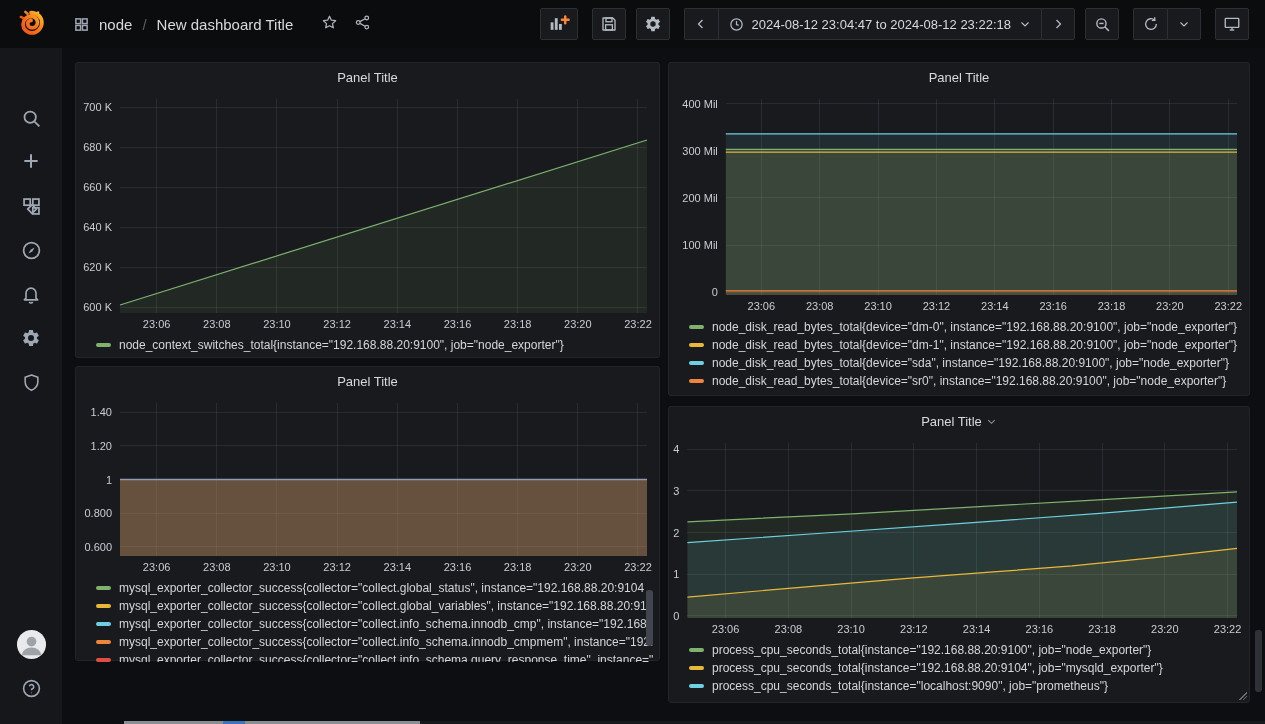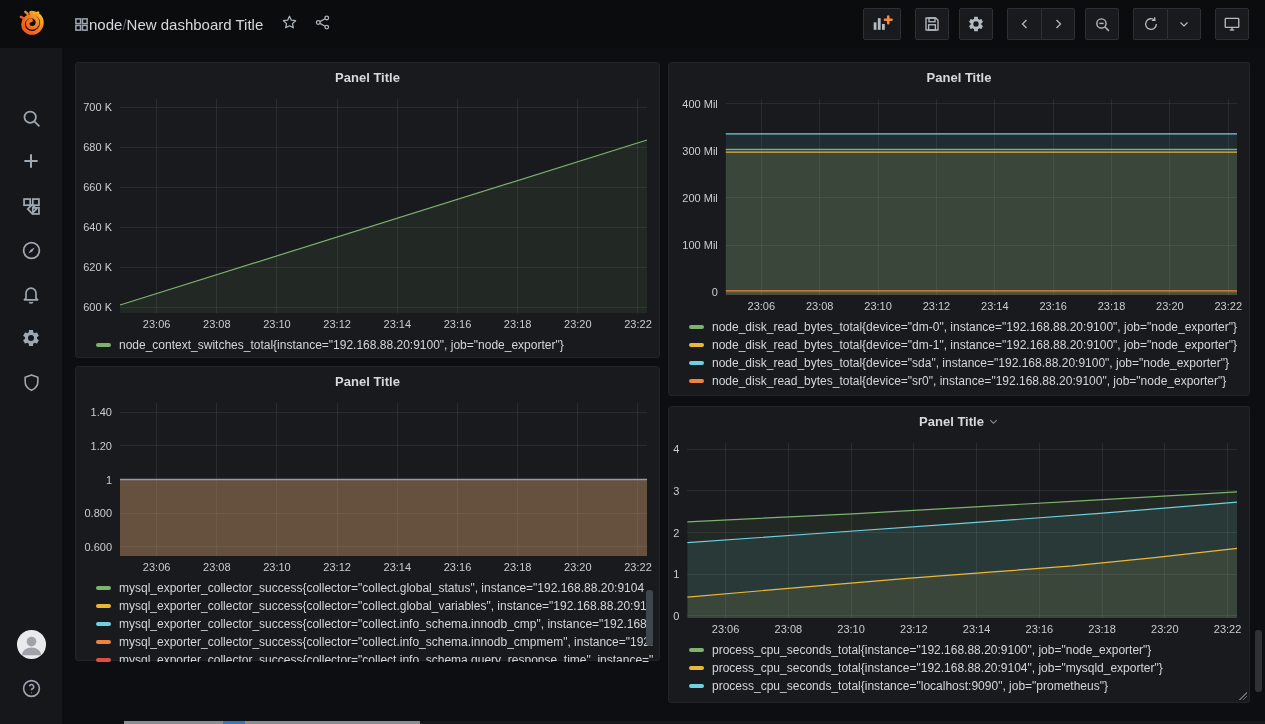--- a/index.html
+++ b/index.html
@@ -4,21 +4,21 @@
 <style>
   * { margin:0; padding:0; box-sizing:border-box; }
   html,body { width:1265px; height:724px; overflow:hidden; background:#0d0e11;
     font-family:"Liberation Sans", sans-serif; }
   #app { position:absolute; inset:0; width:1265px; height:724px; background:var(--bg-canvas); }
 
   
   .topnav { position:absolute; left:0; top:0; width:1265px; height:48px;
     background:var(--bg-topnav); display:flex; align-items:center; z-index:5; }
   .logo-box { width:62px; height:48px; display:flex; align-items:center; justify-content:center; }
-  .crumb { display:flex; align-items:center; margin-left:12px; }
+  .crumb { display:flex; align-items:center; gap:10px; margin-left:12px; }
   .crumb .grid-glyph { display:flex; }
   .crumb-text { color:#d8d9da; font-size:15px; }
   .crumb-sep { color:#5a5f66; font-size:15px; }
   .crumb-icons { display:flex; align-items:center; gap:16px; margin-left:18px; }
   .nav-actions { position:absolute; right:16px; top:8px; display:flex; align-items:center; gap:10px; }
   .btn { height:32px; min-width:34px; background:#181a1e; border:1px solid #2c2f34; border-radius:2px;
     display:flex; align-items:center; justify-content:center; color:#b4bac1; cursor:pointer; padding:0 7px; }
   .btn-group { display:flex; }
   .btn-group .btn { border-radius:0; border-right-width:0; }
   .btn-group .btn:first-child { border-radius:2px 0 0 2px; }
@@ -26,21 +26,21 @@
   .time-btn { display:flex; align-items:center; gap:8px; font-size:13px; color:#d8d9da; padding:0 10px; }
 
   
   .sidebar { position:absolute; left:0; top:0; width:62px; height:724px; background:#16171b; z-index:4; }
   .side-icon { position:absolute; left:0; width:62px; height:36px; display:flex;
     align-items:center; justify-content:center; color:#9fa7b3; cursor:pointer; }
 
   
   .panel { position:absolute; background:var(--bg-panel); border:1px solid #222429; border-radius:3px; }
   .panel-header { height:28px; display:flex; align-items:center; justify-content:center; gap:4px; cursor:pointer; }
-  .panel-title { color:#d8d9da; font-size:13px; font-weight:700; }
+  .panel-title { color:#d8d9da; font-size:13px; font-weight:400; }
   .chart { position:relative; width:100%; }
   .chart svg { display:block; }
   .grid-line { stroke:rgba(208,218,235,0.09); stroke-width:1; shape-rendering:crispEdges; }
   .tick-label { fill:#c9ccd1; font-size:11px; font-family:"Liberation Sans",sans-serif; }
   .legend { overflow:hidden; padding:3px 6px 0 20px; }
   .legend-row { display:flex; align-items:center; height:18px; white-space:nowrap; overflow:hidden; cursor:pointer; }
   .legend-marker { flex:0 0 15px; height:4px; border-radius:2px; margin-right:8px; }
   .legend-label { color:#d4d6d9; font-size:12px; }
   .legend-scroll-thumb { position:absolute; right:6px; bottom:14px; width:7px; height:56px;
     background:#41454d; border-radius:3px; }
@@ -180,20 +180,30 @@
       </div>
       <div class="btn">
         <svg width="18" height="18" viewBox="0 0 24 24" fill="#b4bac1">
             <path d="M19.14 12.94c.04-.3.06-.61.06-.94 0-.32-.02-.64-.07-.94l2.03-1.58a.49.49 0 0 0 .12-.61l-1.92-3.32a.49.49 0 0 0-.59-.22l-2.39.96c-.5-.38-1.03-.7-1.62-.94l-.36-2.54a.48.48 0 0 0-.48-.41h-3.84c-.24 0-.43.17-.47.41l-.36 2.54c-.59.24-1.13.57-1.62.94l-2.39-.96a.49.49 0 0 0-.59.22L2.74 8.87c-.12.21-.08.47.12.61l2.03 1.58c-.05.3-.09.63-.09.94s.02.64.07.94l-2.03 1.58a.49.49 0 0 0-.12.61l1.92 3.32c.12.22.37.29.59.22l2.39-.96c.5.38 1.03.7 1.62.94l.36 2.54c.05.24.24.41.48.41h3.84c.24 0 .44-.17.47-.41l.36-2.54c.59-.24 1.13-.56 1.62-.94l2.39.96c.22.08.47 0 .59-.22l1.92-3.32c.12-.22.07-.47-.12-.61l-2.01-1.58zM12 15.6A3.6 3.6 0 1 1 12 8.4a3.6 3.6 0 0 1 0 7.2z"></path>
           </svg>
       </div>
       <div class="btn-group" style="margin-left:4px">
         <div class="btn">
           <svg width="12" height="12" viewBox="0 0 24 24" fill="none" stroke="#b4bac1" stroke-width="2.6">
               <polyline points="15,4 7,12 15,20"></polyline>
+            </svg>
+        </div>
+        <div class="btn time-btn">
+          <svg width="15" height="15" viewBox="0 0 24 24" fill="none" stroke="#b4bac1" stroke-width="2">
+              <circle cx="12" cy="12" r="9"></circle>
+              <polyline points="12,6.5 12,12 15.5,13.5"></polyline>
+            </svg>
+          <span>2024-08-12 23:04:47 to 2024-08-12 23:22:18</span>
+          <svg width="12" height="12" viewBox="0 0 24 24" fill="none" stroke="#b4bac1" stroke-width="2.4">
+              <polyline points="5,9 12,16 19,9"></polyline>
             </svg>
         </div>
         <div class="btn">
           <svg width="12" height="12" viewBox="0 0 24 24" fill="none" stroke="#b4bac1" stroke-width="2.6">
               <polyline points="9,4 17,12 9,20"></polyline>
             </svg>
         </div>
       </div>
       <div class="btn">
         <svg width="17" height="17" viewBox="0 0 24 24" fill="none" stroke="#b4bac1" stroke-width="2">

